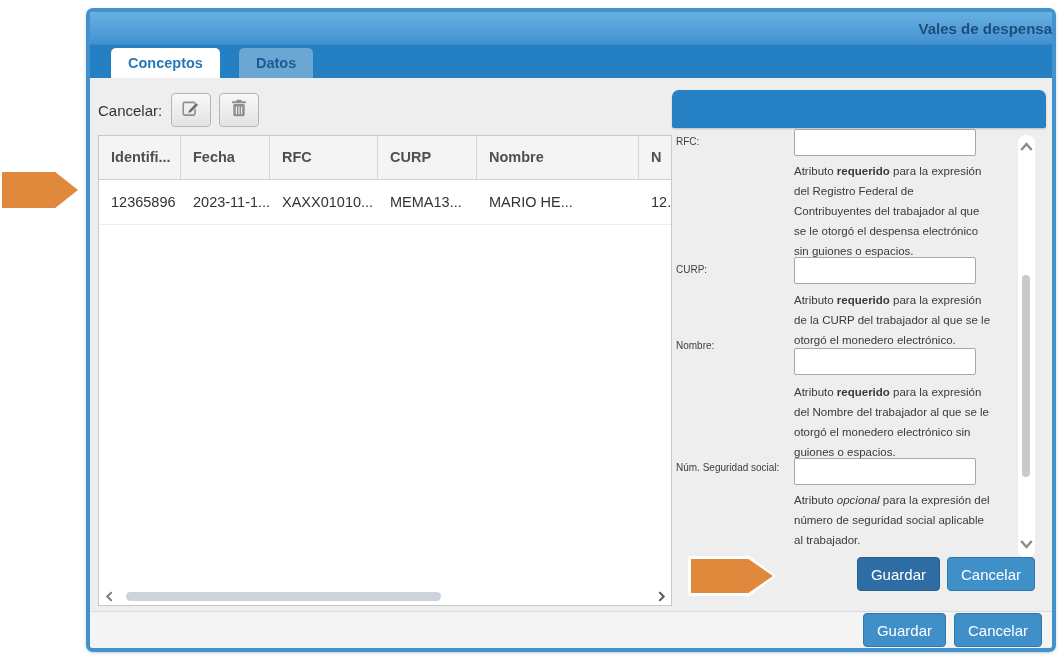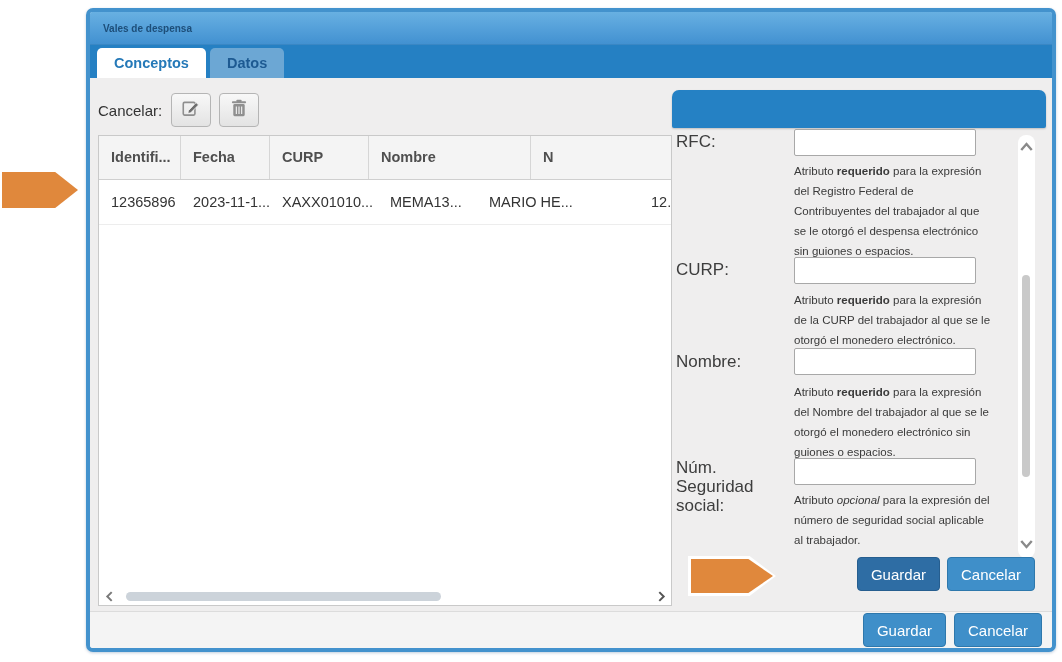--- a/index.html
+++ b/index.html
@@ -16,24 +16,24 @@
   .arrow.plain .outer { background:#e0883c; }
   #arrow-row   { left:2px; top:172px; width:76px; height:36px; }
   #arrow-save  { left:688px; top:556px; width:88px; height:40px; z-index:30; }
 
   
   .modal { position:absolute; left:86px; top:8px; width:970px; height:644px;
     border:4px solid #4392cd; border-radius:7px; background:#efeeee;
     box-shadow:0 1px 3px rgba(0,60,120,.25); }
   .titlebar { position:absolute; left:0; top:0; right:0; height:33px;
     background:linear-gradient(#68b0e2,#4291d1); border-radius:2px 2px 0 0;
-    color:#1d4e79; font-size:10px; font-weight:bold; line-height:33px;
-    padding-left:13px; border-bottom:1px solid #3a87c4; }
+    color:#1d4e79; font-size:15px; font-weight:bold; line-height:33px;
+    padding-left:13px; border-bottom:1px solid #3a87c4;text-align:right; }
   .tabbar { position:absolute; left:0; top:33px; right:0; height:33px;
-    background:#2580c3; display:flex; align-items:flex-end; padding-left:7px; gap:4px; }
+    background:#2580c3; display:flex; align-items:flex-end; padding-left:21px; gap:19px; }
   .tab { height:30px; line-height:30px; padding:0 17px; font-size:14.5px; font-weight:bold;
     border-radius:5px 5px 0 0; cursor:default; }
   .tab.active   { background:#ffffff; color:#2579b8; }
   .tab.inactive { background:#6ca7d4; color:#1d5a92;text-align:right; }
 
   
   .toolbar { position:absolute; left:8px; top:80px; height:36px; display:flex; align-items:center; }
   .toolbar-label { font-size:15px; color:#333; margin-right:9px; }
   .icon-btn { width:40px; height:34px; margin-right:8px; border:1px solid #b5b5b5; border-radius:4px;
     background:linear-gradient(#f8f8f8,#e3e3e3); display:flex; align-items:center; justify-content:center; }
@@ -51,21 +51,21 @@
     display:flex; align-items:center; background:#ffffff; }
   .hthumb { height:9px; width:315px; margin-left:10px; background:#ccd3da; border-radius:5px; }
   .hsp { flex:1; }
   .chev { display:flex; align-items:center; justify-content:center; width:14px; height:14px; }
 
   
   .panel { position:absolute; left:582px; top:78px; width:374px; height:522px; background:#efeeee; }
   .panel-header { position:absolute; left:0; top:0; right:0; height:38px;
     background:#2581c4; border-radius:7px 7px 2px 2px; box-shadow:0 1px 2px rgba(0,0,0,.2); }
   .field { position:absolute; left:0; width:100%; }
-  .flabel { position:absolute; left:4px; width:112px; font-size:17px; color:#3d3d3d; line-height:19px; }
+  .flabel { position:absolute; left:4px; width:112px; font-size:10px; color:#3d3d3d; line-height:19px; }
   .finput { position:absolute; left:122px; width:182px; height:27px; border:1px solid #a8a8a8;
     border-radius:2px; background:#fff; font-size:14px; padding:0 6px;
     font-family:"Liberation Sans", sans-serif; }
   .fhelp { position:absolute; left:122px; width:198px; font-size:11.5px; color:#3a3a3a; line-height:20px; }
   .fhelp b { font-weight:bold;margin-top:40px; } .fhelp i { font-style:italic; }
 
   .vscroll { position:absolute; left:346px; top:45px; width:17px; height:423px;
     background:#ffffff; border-radius:8px; }
   .vthumb { position:absolute; left:4px; top:140px; width:8px; height:202px;
     background:#c9c9c9; border-radius:5px; }
@@ -120,20 +120,21 @@
             <path d="M5 7 V14.2 M7.5 7 V14.2 M10 7 V14.2" stroke="#efefef" stroke-width="1.1" fill="none"></path>
           </svg>
       </span>
     </div>
   </div>
 
   <div class="table-wrap">
     <div class="thead" id="thead">
         <div class="th" style="width: 82px;">Identifi...</div>
         <div class="th" style="width: 89px;">Fecha</div>
+        <div class="th" style="width: 108px;">RFC</div>
         <div class="th" style="width: 99px;">CURP</div>
         <div class="th" style="width: 162px;">Nombre</div>
         <div class="th" style="width: 240px;">N</div>
       </div>
     <div id="tbody">
         <div class="trow">
           <div class="td" style="width: 82px;">12365896</div>
           <div class="td" style="width: 89px;">2023-11-1...</div>
           <div class="td" style="width: 108px;">XAXX01010...</div>
           <div class="td" style="width: 99px;">MEMA13...</div>
@@ -164,21 +165,21 @@
           <div class="flabel" style="top: 42px;">RFC:</div>
           <input class="finput" style="top: 39px;">
           <div class="fhelp" style="top: 71px;"><span>Atributo </span><b>requerido</b><span> para la expresión del Registro Federal de Contribuyentes del trabajador al que se le otorgó el despensa electrónico sin guiones o espacios.</span></div>
         </div>
         <div class="field">
           <div class="flabel" style="top: 170px;">CURP:</div>
           <input class="finput" style="top: 167px;">
           <div class="fhelp" style="top: 200px;"><span>Atributo </span><b>requerido</b><span> para la expresión de la CURP del trabajador al que se le otorgó el monedero electrónico.</span></div>
         </div>
         <div class="field">
-          <div class="flabel" style="top: 262px;">Nombre:</div>
+          <div class="flabel" style="top: 246px;">Nombre:</div>
           <input class="finput" style="top: 258px;">
           <div class="fhelp" style="top: 292px;"><span>Atributo </span><b>requerido</b><span> para la expresión del Nombre del trabajador al que se le otorgó el monedero electrónico sin guiones o espacios.</span></div>
         </div>
         <div class="field">
           <div class="flabel" style="top: 368px;">Núm. Seguridad social:</div>
           <input class="finput" style="top: 368px;">
           <div class="fhelp" style="top: 400px;"><span>Atributo </span><i>opcional</i><span> para la expresión del número de seguridad social aplicable al trabajador.</span></div>
         </div>
       </div>
 

